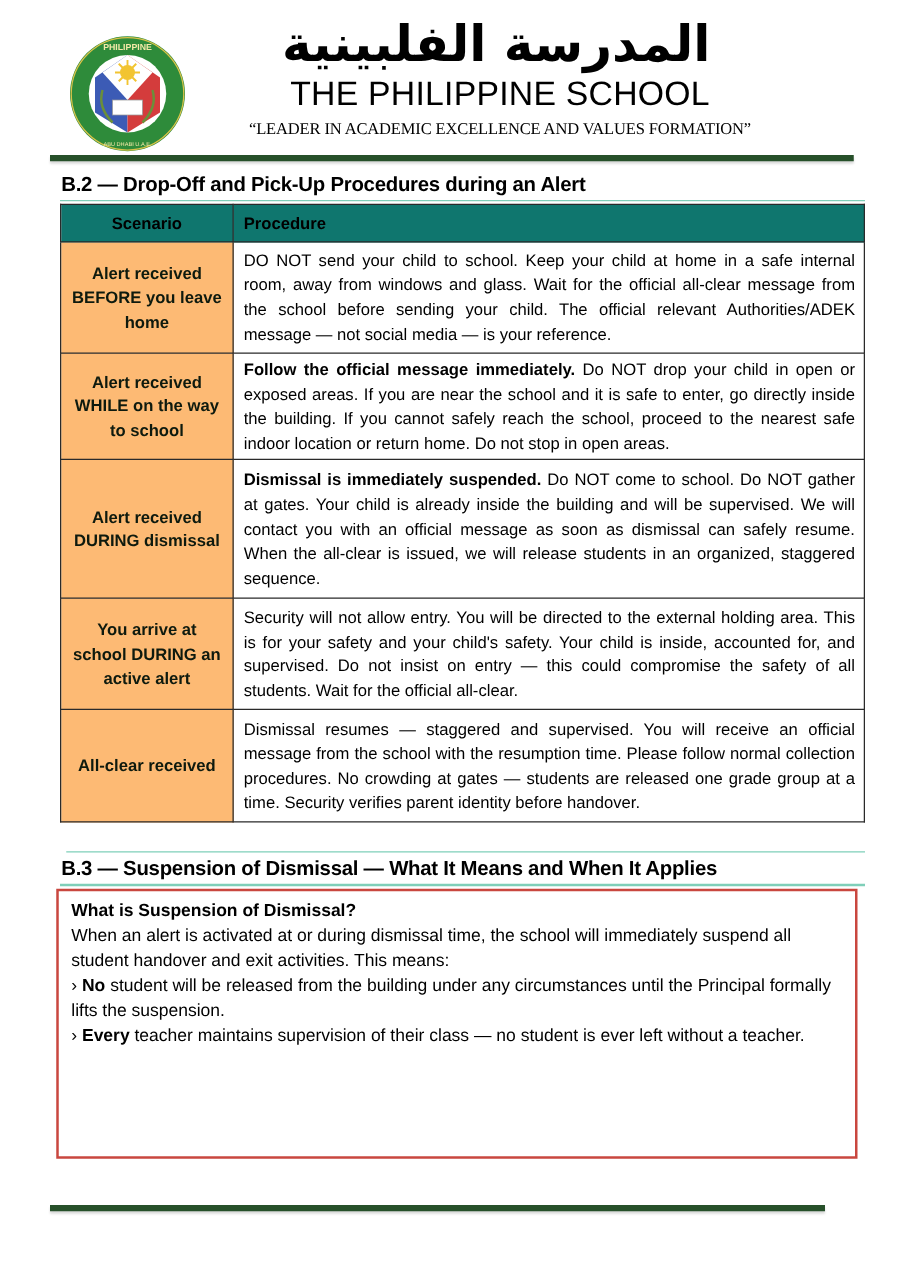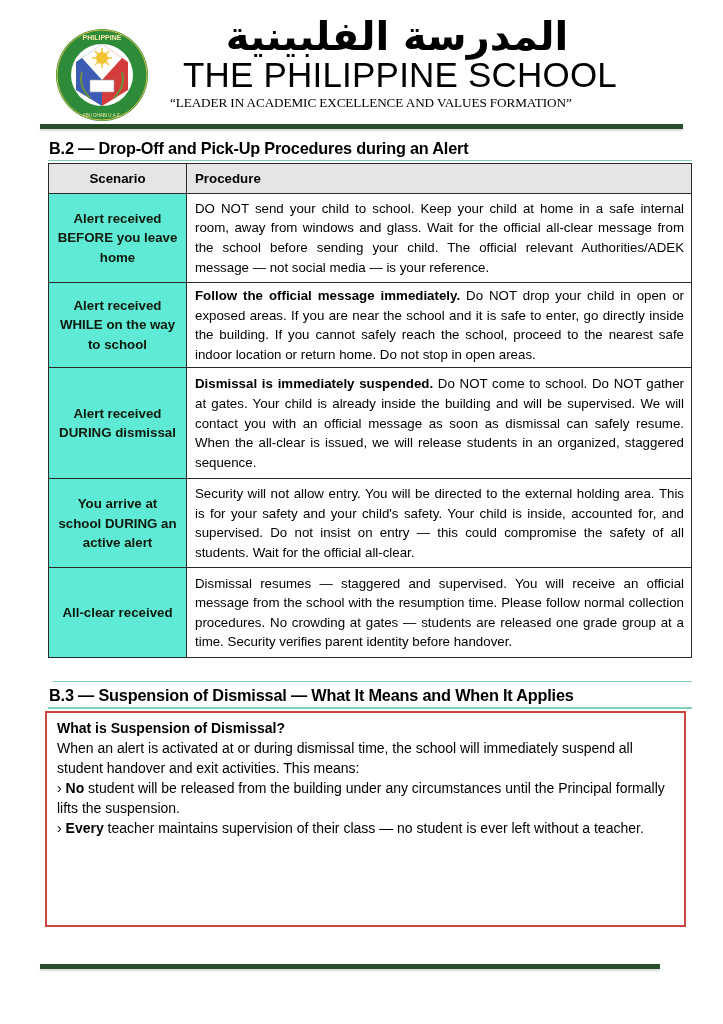--- a/index.html
+++ b/index.html
@@ -1,34 +1,34 @@
 <!DOCTYPE html>
 <html><head>
 <meta charset="utf-8">
 <style>
   html, body { margin: 0; padding: 0; background: #ffffff; }
   body { width: 723px; height: 1024px; position: relative; overflow: hidden; font-family: "Liberation Sans", sans-serif; color: #000; }
 
   
   .logo { position: absolute; left: 54px; top: 28px; width: 96px; height: 94px; }
   .arabic { position: absolute; left: 172px; top: 14px; width: 450px; text-align: center; font-family: "DejaVu Sans", sans-serif; font-size: 40px; font-weight: bold; line-height: 44px; letter-spacing: 1px; direction: rtl; }
-  .school-name { position: absolute; left: 170px; top: 58px; width: 460px; text-align: center; font-family: "Liberation Sans", sans-serif; font-size: 35px; line-height: 34px; letter-spacing: 0.2px; }
-  .motto { position: absolute; left: 170px; top: 95px; width: 460px; text-align: left; font-family: "Liberation Serif", serif; font-size: 13.2px; line-height: 16px; letter-spacing: -0.1px; }
+  .school-name { position: absolute; left: 170px; top: 58px; width: 460px; text-align: center; font-family: "Liberation Sans", sans-serif; font-size: 27px; line-height: 34px; letter-spacing: 0.2px; }
+  .motto { position: absolute; left: 170px; top: 95px; width: 460px; text-align: center; font-family: "Liberation Serif", serif; font-size: 13.2px; line-height: 16px; letter-spacing: -0.1px; }
   .top-bar { position: absolute; left: 40px; top: 124px; width: 643px; height: 5px; background: #27502a; box-shadow: 0 2px 2px rgba(0,0,0,0.15); }
 
   
   .section-heading { position: absolute; left: 49px; font-weight: bold; font-size: 16.3px; line-height: 20px; letter-spacing: -0.2px; }
   .teal-line { position: absolute; height: 1px; background: #7fcfb9; }
 
   
   table.proc { position: absolute; left: 48px; top: 163px; width: 644px; border-collapse: collapse; font-size: 13.3px; }
   table.proc td, table.proc th { border: 1px solid #2a2a2a; }
-  table.proc th { height: 29px; background: #e5e5e5; font-weight: bold; font-size: 13.3px; text-align: left; padding: 0 8px; }
+  table.proc th { height: 29px; background: #0f766e; font-weight: bold; font-size: 13.3px; text-align: left; padding: 0 8px; }
   table.proc th.scen-h { text-align: center; width: 121px; }
-  table.proc td.scen { background: #5eead4; color: #0e1a0e; text-align: center; font-weight: bold; width: 121px; padding: 0 8px; line-height: 19.5px; font-size: 13.3px; }
+  table.proc td.scen { background: #fdba74; color: #0e1a0e; text-align: center; font-weight: bold; width: 121px; padding: 0 8px; line-height: 19.5px; font-size: 13.3px; }
   table.proc td.proc-cell { padding: 3px 7px 3px 8px; text-align: justify; line-height: 19.6px; vertical-align: middle; }
   table.proc td.proc-cell .lead { font-weight: bold; }
 
   
   .suspend-box { position: absolute; left: 45px; top: 711px; width: 637px; height: 212px; border: 2px solid #c9473f; box-sizing: content-box; }
   .suspend-inner { padding: 6px 8px 0 10px; font-size: 14px; line-height: 19.9px; }
   .suspend-title { font-weight: bold; }
   .suspend-item b { font-weight: bold; }
 
   .footer-bar { position: absolute; left: 40px; top: 964px; width: 620px; height: 5px; background: #27502a; box-shadow: 0 2px 2px rgba(0,0,0,0.15); }

